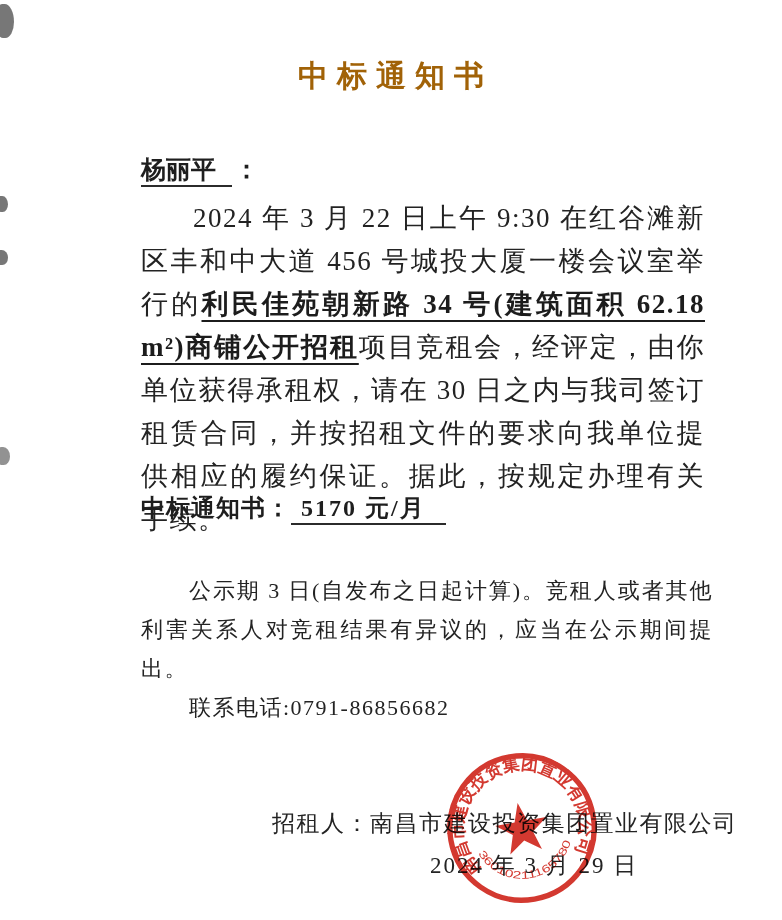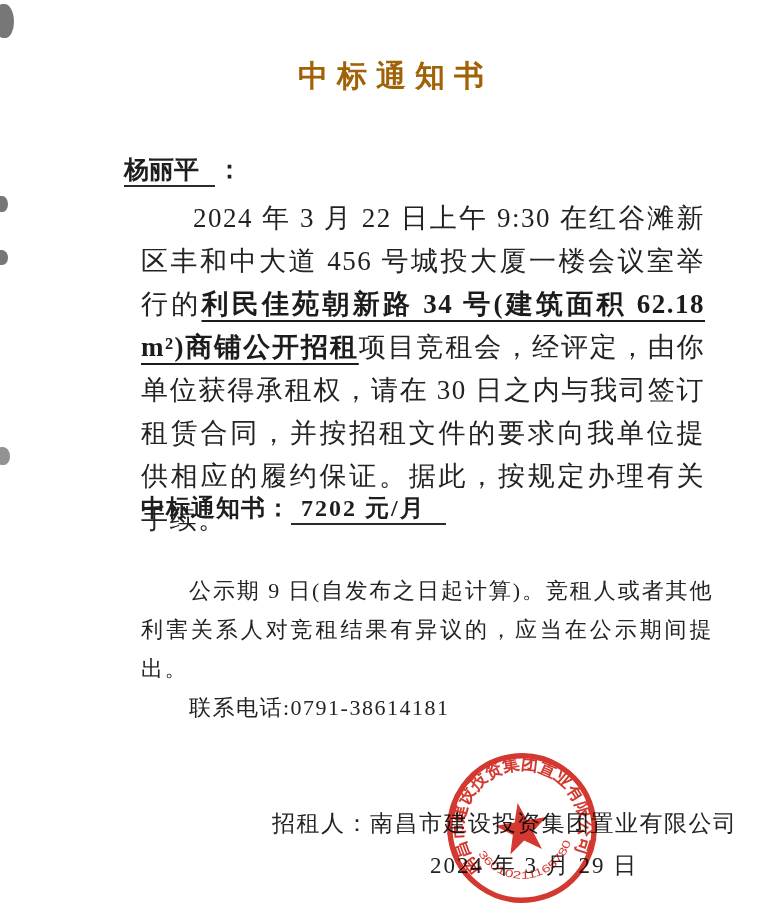--- a/index.html
+++ b/index.html
@@ -16,21 +16,21 @@
     background: #ffffff;
   }
   .doc-title {
     position: absolute; top: 56px; left: 0; width: 100%;
     text-align: center;
     font-size: 30px; font-weight: bold;
     letter-spacing: 9px; text-indent: 9px;
     color: #a16207;
   }
   .recipient {
-    position: absolute; top: 153px; left: 124px;
+    position: absolute; top: 153px; left: 141px;
     font-size: 25px; font-weight: bold; color: #1e1e1e;
   }
   .recipient .name {
     border-bottom: 2px solid #2b2b2b;
     padding-right: 16px; padding-bottom: 2px;
   }
   .recipient .colon { margin-left: 2px; }
   .body-para {
     position: absolute; top: 197px; left: 141px; width: 564px;
     font-size: 27px; line-height: 43px;
@@ -101,26 +101,26 @@
 
   <div class="recipient">
     <span class="name">杨丽平</span><span class="colon">：</span>
   </div>
 
   <div class="body-para">
     <span>2024 年 3 月 22 日上午 9:30 在红谷滩新区丰和中大道 456 号城投大厦一楼会议室举行的</span><span class="project-seg">利民佳苑朝新路 34 号(建筑面积 62.18 m²)商铺公开招租</span><span>项目竞租会，经评定，由你单位获得承租权，请在 30 日之内与我司签订租赁合同，并按招租文件的要求向我单位提供相应的履约保证。据此，按规定办理有关手续。</span>
   </div>
 
   <div class="result-line">
-    <span>中标通知书：</span><span class="value">7202 元/月</span>
+    <span>中标通知书：</span><span class="value">5170 元/月</span>
   </div>
 
   <div class="publicity-block">
-    <div class="para">公示期 9 日(自发布之日起计算)。竞租人或者其他利害关系人对竞租结果有异议的，应当在公示期间提出。</div>
-    <div class="line">联系电话:0791-38614181</div>
+    <div class="para">公示期 3 日(自发布之日起计算)。竞租人或者其他利害关系人对竞租结果有异议的，应当在公示期间提出。</div>
+    <div class="line">联系电话:0791-86856682</div>
   </div>
 
   <div class="sign-lessor">招租人：南昌市建设投资集团置业有限公司</div>
   <div class="sign-date">2024 年 3 月 29 日</div>
 
   <svg class="stamp" viewBox="0 0 160 160" xmlns="http://www.w3.org/2000/svg">
     <defs>
       <path id="ringPath" d="M 30.9 114.4 A 60 60 0 1 1 129.1 114.4" fill="none"></path>
       <path id="serialPath" d="M 31.1 97.8 A 52 52 0 0 0 128.9 97.8" fill="none"></path>
     </defs>

